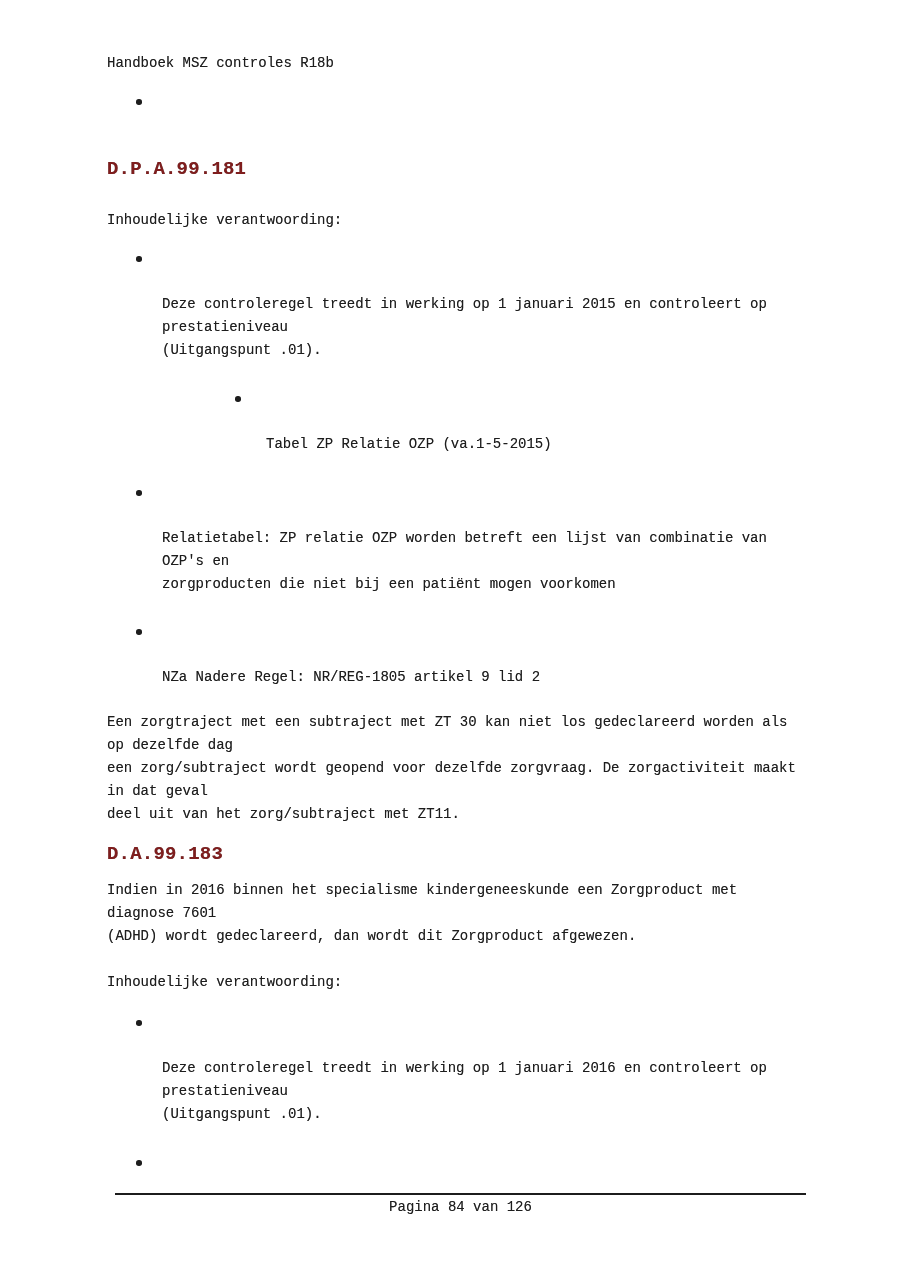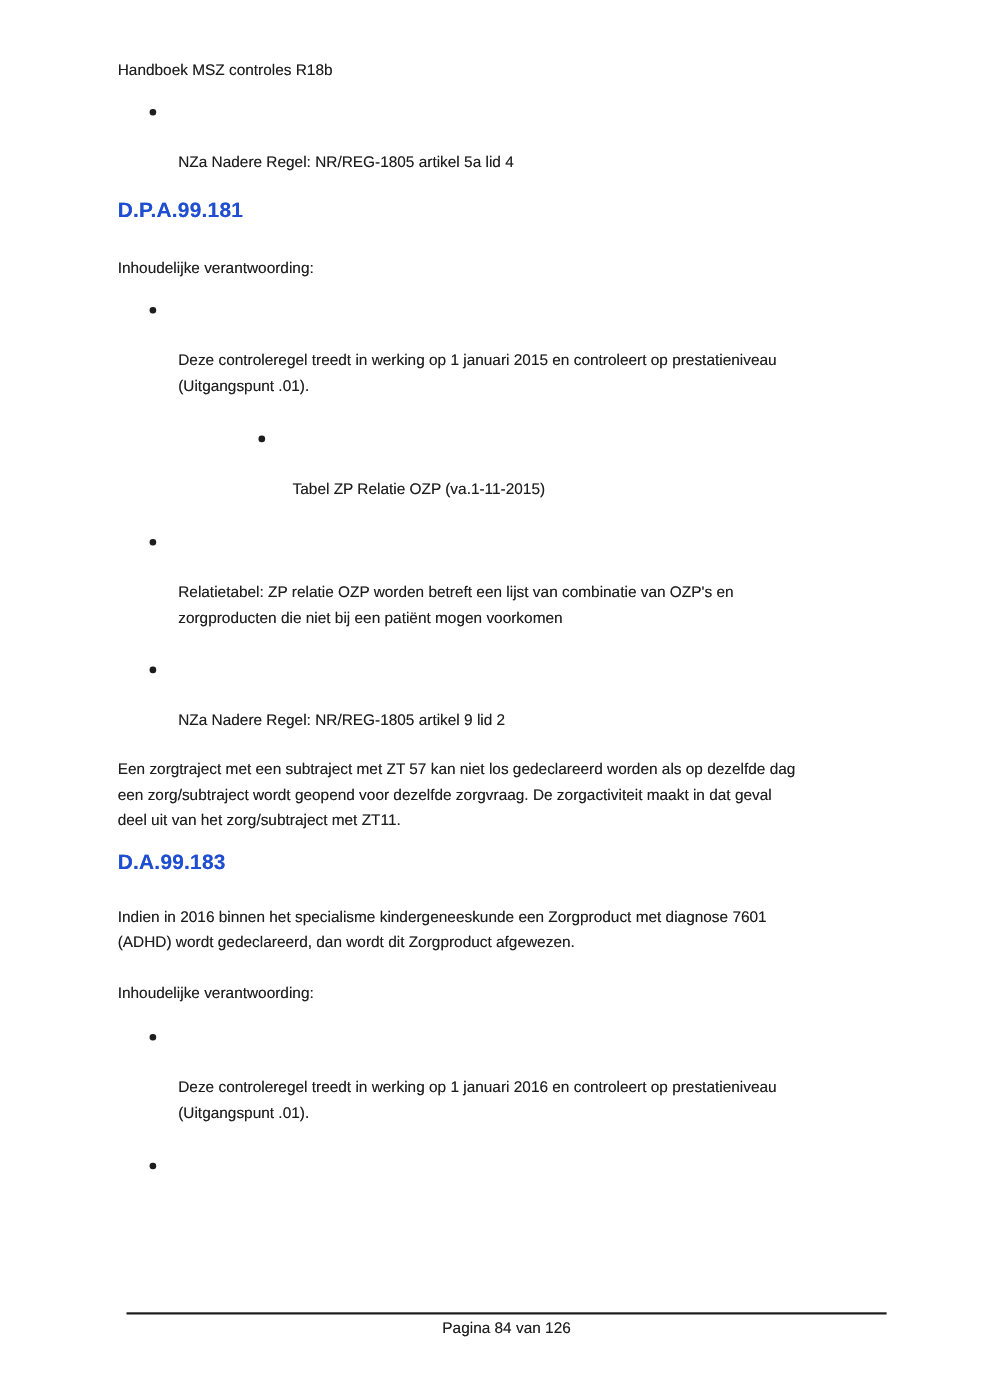--- a/index.html
+++ b/index.html
@@ -1,21 +1,21 @@
 <!DOCTYPE html>
 <html><head>
 <meta charset="utf-8">
 <style>
   html, body { margin: 0; padding: 0; background: #ffffff; }
   .page {
     position: relative;
     width: 812px;
     height: 1273px;
     background: #ffffff;
-    font-family: Liberation Sans, sans-serif;
+    font-family: Liberation Mono, monospace;
     color: #1d1d1d;
     overflow: hidden;
     text-shadow: 0 0 0.6px rgba(40,40,40,0.55); 
   }
   .content {
     position: absolute;
     left: 107px;
     top: 0;
     width: 692px;
     padding-top: 52px;
@@ -23,21 +23,21 @@
   .txt {
     font-size: 14px;
     line-height: 23px;
     white-space: pre-line;
   }
   .doc-header { font-size: 14px; line-height: 23px; }
   .heading {
     font-size: 19px;
     line-height: 26px;
     font-weight: 700;
-    color: #1d4ed8;
+    color: #7f1d1d;
     letter-spacing: 0.2px;
   }
   .bullet { position: relative; padding-left: 55px; }
   .bullet .dot {
     position: absolute;
     left: 29px;
     top: 9px;
     width: 5.5px;
     height: 5.5px;
     border-radius: 50%;
@@ -62,59 +62,58 @@
 </head>
 <body>
 
 <div class="page">
   <div class="content">
 
     <div class="doc-header txt">Handboek MSZ controles R18b</div>
 
     <div class="bullet txt" style="margin-top:15px">
       <span class="dot"></span>
-      <span>NZa Nadere Regel: NR/REG-1805 artikel 5a lid 4</span>
     </div>
 
 
     <div class="heading" style="margin-top:20px">D.P.A.99.181</div>
 
 
     <div class="txt" style="margin-top:27px">Inhoudelijke verantwoording:</div>
 
     <div class="bullet txt" style="margin-top:15px">
       <span class="dot"></span>
       <span>Deze controleregel treedt in werking op 1 januari 2015 en controleert op prestatieniveau
 (Uitgangspunt .01).</span>
     </div>
 
 
     <div class="bullet l2 txt" style="margin-top:25px">
       <span class="dot"></span>
-      <span>Tabel ZP Relatie OZP (va.1-11-2015)</span>
+      <span>Tabel ZP Relatie OZP (va.1-5-2015)</span>
     </div>
 
     <div class="bullet txt" style="margin-top:25px">
       <span class="dot"></span>
       <span>Relatietabel: ZP relatie OZP worden betreft een lijst van combinatie van OZP's en
 zorgproducten die niet bij een patiënt mogen voorkomen</span>
     </div>
 
     <div class="bullet txt" style="margin-top:24px">
       <span class="dot"></span>
       <span>NZa Nadere Regel: NR/REG-1805 artikel 9 lid 2</span>
     </div>
 
-    <div class="txt" style="margin-top:22px">Een zorgtraject met een subtraject met ZT 57 kan niet los gedeclareerd worden als op dezelfde dag
+    <div class="txt" style="margin-top:22px">Een zorgtraject met een subtraject met ZT 30 kan niet los gedeclareerd worden als op dezelfde dag
 een zorg/subtraject wordt geopend voor dezelfde zorgvraag. De zorgactiviteit maakt in dat geval
 deel uit van het zorg/subtraject met ZT11.</div>
 
     <div class="heading" style="margin-top:15px">D.A.99.183</div>
 
-    <div class="txt" style="margin-top:24px">Indien in 2016 binnen het specialisme kindergeneeskunde een Zorgproduct met diagnose 7601
+    <div class="txt" style="margin-top:12px">Indien in 2016 binnen het specialisme kindergeneeskunde een Zorgproduct met diagnose 7601
 (ADHD) wordt gedeclareerd, dan wordt dit Zorgproduct afgewezen.</div>
 
     <div class="txt" style="margin-top:23px">Inhoudelijke verantwoording:</div>
 
     <div class="bullet txt" style="margin-top:17px">
       <span class="dot"></span>
       <span>Deze controleregel treedt in werking op 1 januari 2016 en controleert op prestatieniveau
 (Uitgangspunt .01).</span>
     </div>
 

